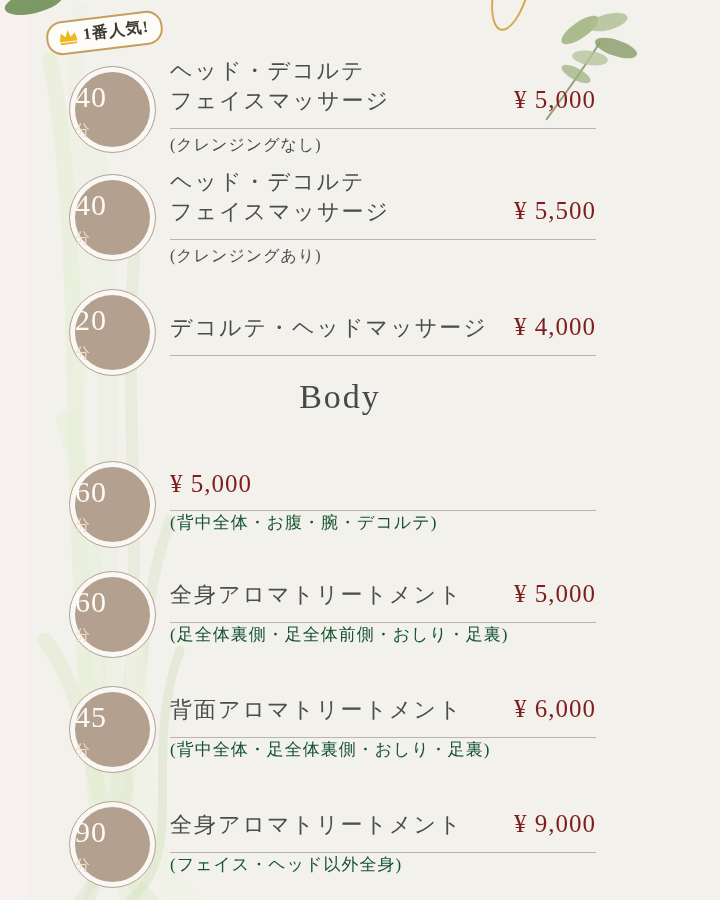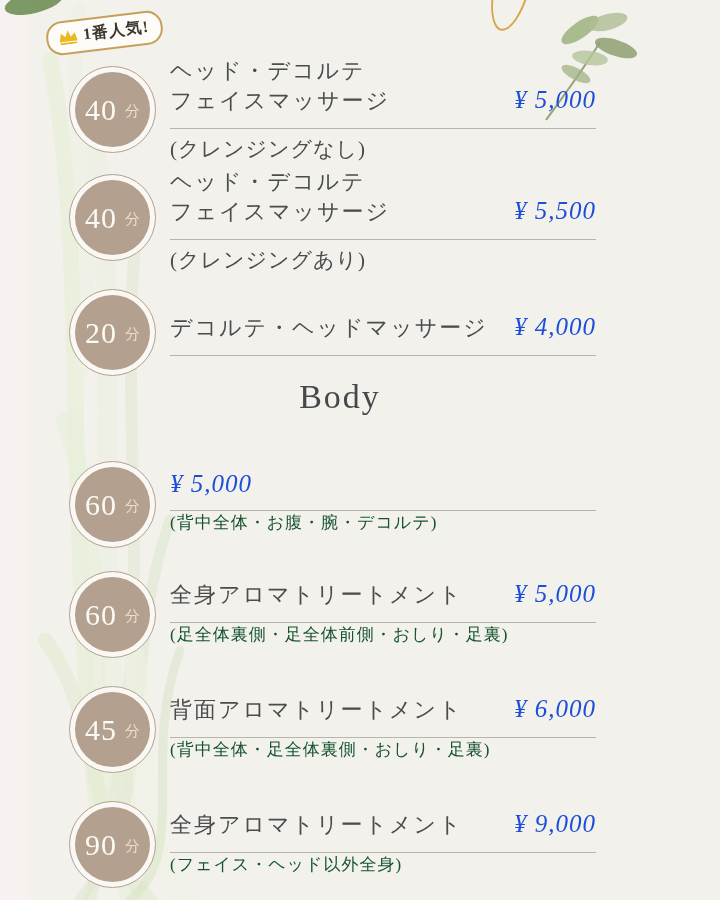--- a/index.html
+++ b/index.html
@@ -33,34 +33,34 @@
   }
   
   .row{position:absolute;left:0;width:720px;}
   .circle{
     position:absolute;left:69px;top:0;width:85px;height:85px;border-radius:50%;
     border:1.5px solid #b3a08f;background:#faf8f4;
     display:flex;align-items:center;justify-content:center;
   }
   .circle-fill{
     width:75px;height:75px;border-radius:50%;background:#b3a08f;
-    display:flex;flex-direction:row;align-items:center;justify-content:center;
+    display:flex;flex-direction:column;align-items:flex-start;justify-content:center;
     line-height:1;
     gap:8px;
   }
   .dur{font-size:30px;color:#fcfaf4;letter-spacing:1px;}
   .unit{font-size:15px;color:#ecdfce;margin-top:3px;}
   .txt{position:absolute;left:170px;width:426px;}
   .tline{font-size:22px;letter-spacing:2px;line-height:30px;color:#4b4c4e;white-space:nowrap;}
   .pline{
     display:flex;justify-content:space-between;align-items:baseline;
     border-bottom:1px solid #b7b5ad;padding-bottom:12px;
   }
-  .price{font-size:25px;letter-spacing:1px;color:#1d4ed8;white-space:nowrap;font-style:italic;}
-  .note-lg{font-size:21px;letter-spacing:1px;color:#4b4c4e;margin-top:6px;white-space:nowrap;}
+  .price{font-size:25px;letter-spacing:1px;color:#7f1d1d;white-space:nowrap;}
+  .note-lg{font-size:16px;letter-spacing:1px;color:#4b4c4e;margin-top:6px;white-space:nowrap;}
   .note-sm{font-size:17px;letter-spacing:1px;color:#14532d;margin-top:0;white-space:nowrap;}
   .section-header{
     position:absolute;left:0;top:378px;width:680px;text-align:center;
     font-size:34px;letter-spacing:2px;color:#47484c;
   }
 </style>
 </head>
 <body>
 
 <div class="stage">

